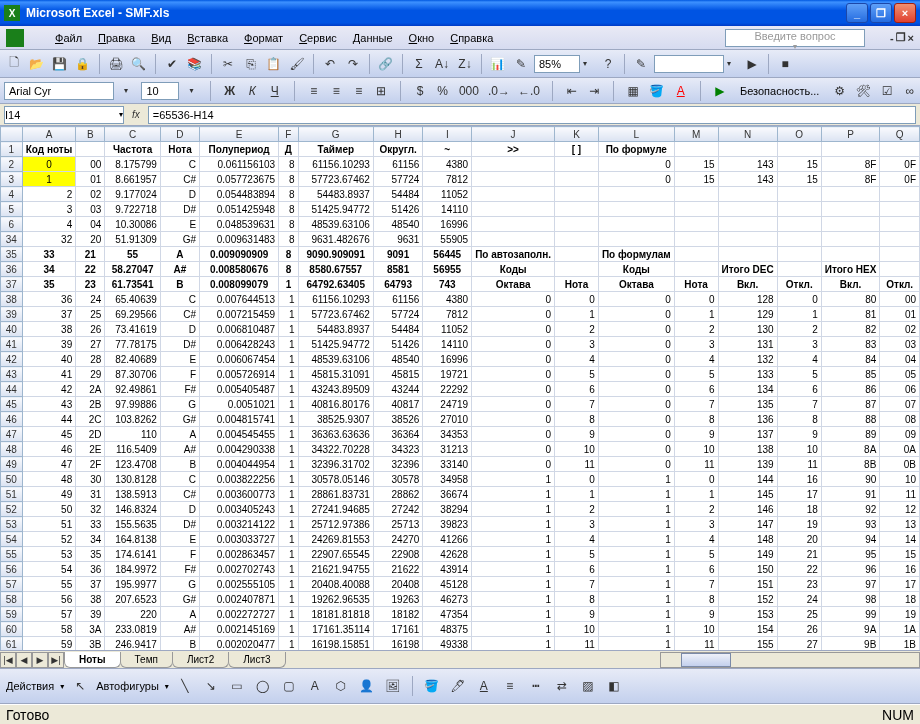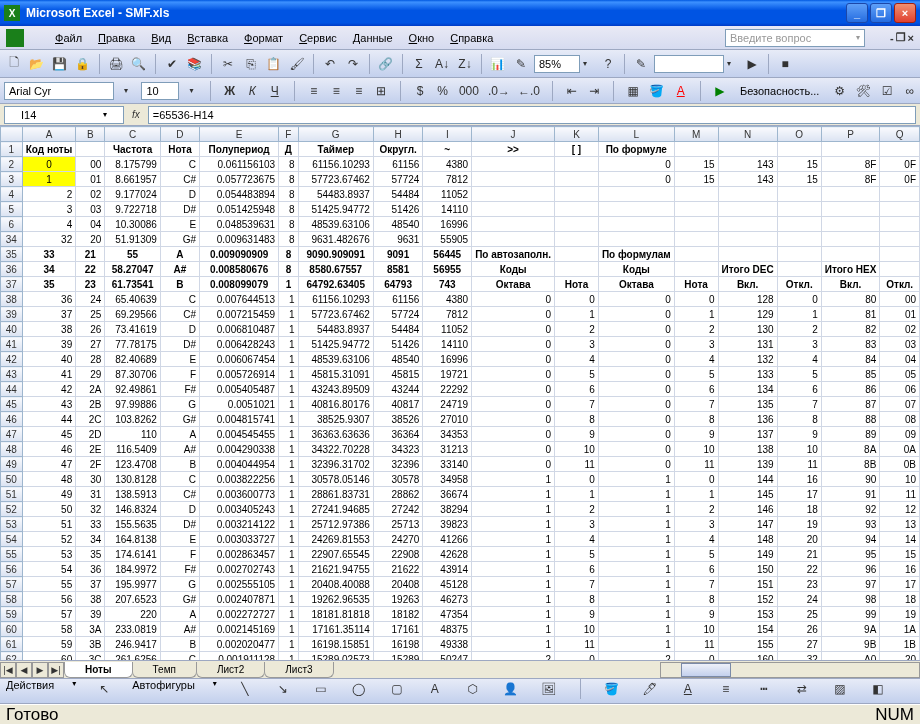--- a/index.html
+++ b/index.html
@@ -64,21 +64,21 @@
 .menubar .menu-item u { text-decoration: underline; }
 .menubar .help-box {
   margin-left: auto;
   width: 140px;
   height: 18px;
   border: 1px solid #7f9db9;
   background: white;
   padding: 0 4px;
   font-size: 11px;
   color: #999;
-  display:flex; align-items:center; justify-content:space-between;
+  display:flex; align-items:center; justify-content:space-between;flex-direction:column;
 }
 .inner-controls { display:flex; align-items:center; gap:2px; margin-left:6px; }
 .inner-controls span { font-weight:bold; color:#333; cursor:pointer; }
 .toolbar {
   height: 28px;
   background: linear-gradient(#e7ebf7,#c3d0ed);
   display: flex;
   align-items: center;
   padding: 0 4px;
   gap: 3px;
@@ -123,21 +123,21 @@
   align-items: center;
   padding: 2px 4px;
   gap: 4px;
   border-bottom: 1px solid #9da8c2;
 }
 .name-box {
   width: 120px;
   height: 18px;
   border: 1px solid #7f9db9;
   background: white;
-  padding: 0 16px;
+  padding: 0 0;
   display: flex;
   align-items: center;
   justify-content:space-between;
   gap:9px;
 }
 .fx-label { font-style: italic; font-size: 10px; color: #333; padding: 0 4px;}
 .formula-input {
   flex: 1;
   height: 18px;
   border: 1px solid #7f9db9;
@@ -189,47 +189,47 @@
 }
 .tabs-bar .nav-btn {
   width: 16px; height: 16px;
   border: 1px solid #999;
   background: #ece9d8;
   cursor: pointer;
   color:#333;
   font-size:9px;
 }
 .tabs-bar .tab {
-  padding: 2px 20px;
+  padding: 2px 14px;
   background: #ece9d8;
   border: 1px solid #999;
   border-top: none;
   cursor: pointer;
   border-radius: 0 0 6px 6px;
   margin-right: -1px;
 }
 .tabs-bar .tab.active { background: white; font-weight: bold; }
 .tabs-bar .scroll-area { flex:1; display:flex; justify-content:flex-end;}
 .hscroll { width:260px; height:16px; background:#ece9d8; border:1px solid #999; position:relative;}
 .hscroll .thumb { position:absolute; left:20px; width:50px; height:14px; background:linear-gradient(#eef1f9,#c3d0ed); border:1px solid #7a8aa8;}
 .drawing-bar {
-  height: 26px;
+  height: 36px;
   background: linear-gradient(#e7ebf7,#c3d0ed);
-  display:flex; 
-  padding: 0 6px; gap: 18px;
+  display:flex; align-items:center;
+  padding: 0 6px; gap: 6px;
   border-top: 1px solid #9da8c2;
   border-bottom: 1px solid #9da8c2;
 }
 .status-bar {
   height: 20px;
   background: #ece9d8;
   display: flex;
   align-items: center;
   padding: 0 6px;
-  font-size: 17px;
+  font-size: 14px;
   border-top: 1px solid #fff;
   justify-content: center;
 }
 .status-bar .status-right { margin-left: auto; display:flex; gap:20px; }
 </style>
 </head>
 <body>
 
 <div class="titlebar">
   <span class="app-icon">X</span>

